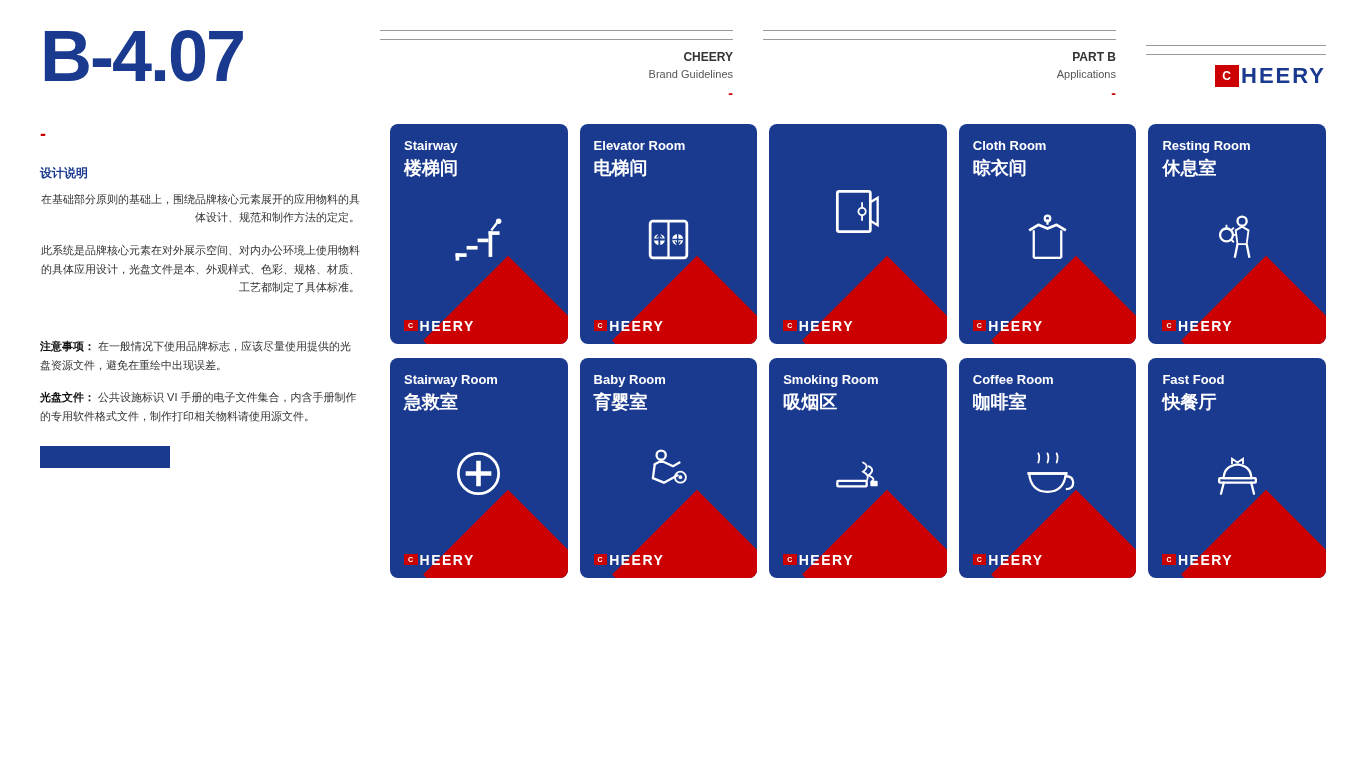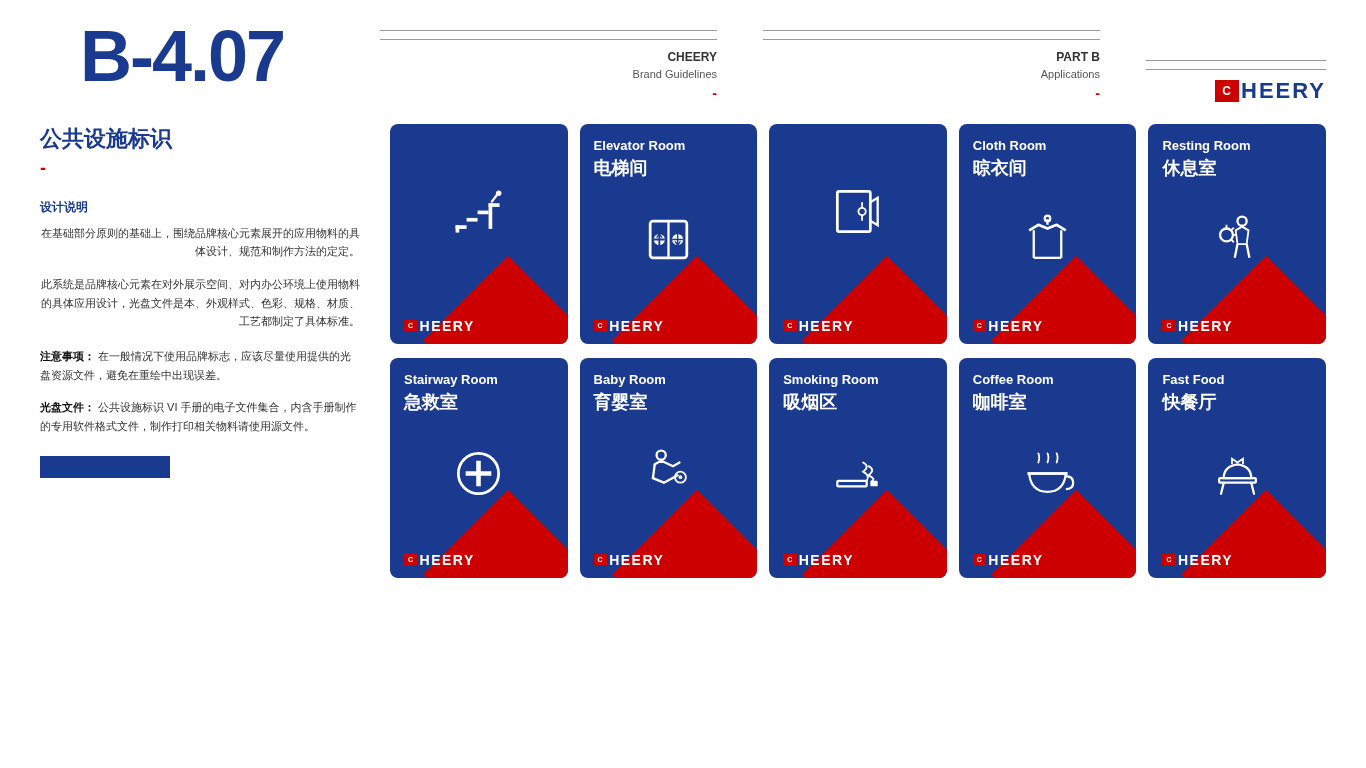--- a/index.html
+++ b/index.html
@@ -23,30 +23,28 @@
     .header-left {
       flex: 0 0 340px;
     }
 
     .page-number {
       font-size: 72px;
       font-weight: 900;
       color: #1a3a8f;
       line-height: 1;
       letter-spacing: -2px;
-      margin-left: 40px;
     }
 
     .header-dividers {
       flex: 1;
       display: flex;
       justify-content: space-between;
-      align-items: flex-end;
+      align-items: center;
       padding-top: 10px;
-      gap: 16px;
     }
 
     .header-section {
       display: flex;
       flex-direction: column;
       align-items: flex-end;
       position: relative;
     }
 
     .header-section::before {
@@ -154,21 +152,21 @@
 
     .design-note-text {
       font-size: 11px;
       color: #333;
       line-height: 1.7;
       margin-bottom: 14px;
       text-align: right;
     }
 
     .notice-section {
-      margin-top: 16px;
+      margin-top: 40px;
     }
 
     .notice-text {
       font-size: 11px;
       color: #333;
       line-height: 1.7;
       margin-bottom: 14px;
     }
 
     .notice-text strong {
@@ -320,21 +318,20 @@
         <div class="logo-box" style="background:#cc0000;color:white;font-size:12px;font-weight:900;padding:4px 7px;margin-right:2px;">C</div>
         <div class="logo-text">HEERY</div>
       </div>
     </div>
   </div>
 </div>
 
 <div class="main">
 
   <div class="left-panel">
-    <div class="section-title-cn">公共设施标识</div>
     <div class="section-dash">-</div>
 
     <div class="design-note-title">设计说明</div>
     <div class="design-note-text">在基础部分原则的基础上，围绕品牌核心元素展开的应用物料的具体设计、规范和制作方法的定定。</div>
     <div class="design-note-text">此系统是品牌核心元素在对外展示空间、对内办公环境上使用物料的具体应用设计，光盘文件是本、外观样式、色彩、规格、材质、工艺都制定了具体标准。</div>
 
     <div class="notice-section">
       <div class="notice-text">
         <strong>注意事项：</strong>
         <span>在一般情况下使用品牌标志，应该尽量使用提供的光盘资源文件，避免在重绘中出现误差。</span>
@@ -345,20 +342,24 @@
       </div>
     </div>
 
     <div class="blue-bar"></div>
   </div>
 
   <div class="cards-area">
 
     <div class="cards-row" id="row1">
         <div class="card">
+    <div class="card-header">
+      <div class="card-title-en">Stairway</div>
+      <div class="card-title-cn">楼梯间</div>
+    </div>
     <div class="card-icon-area">
       <div class="card-icon">
         <svg class="icon-svg" viewBox="0 0 60 60" fill="none" xmlns="http://www.w3.org/2000/svg">
     <rect x="5" y="45" width="12" height="4" fill="white"></rect>
     <rect x="17" y="37" width="12" height="4" fill="white"></rect>
     <rect x="29" y="29" width="12" height="4" fill="white"></rect>
     <rect x="41" y="21" width="12" height="4" fill="white"></rect>
     <rect x="5" y="45" width="4" height="8" fill="white"></rect>
     <rect x="41" y="21" width="4" height="28" fill="white"></rect>
     <line x1="50" y1="12" x2="44" y2="20" stroke="white" stroke-width="2.5"></line>

